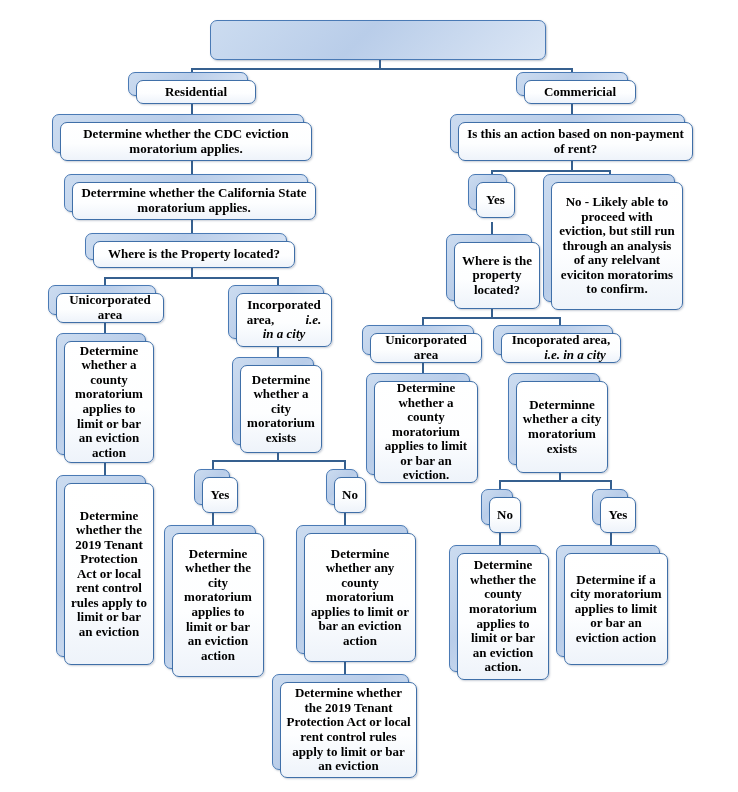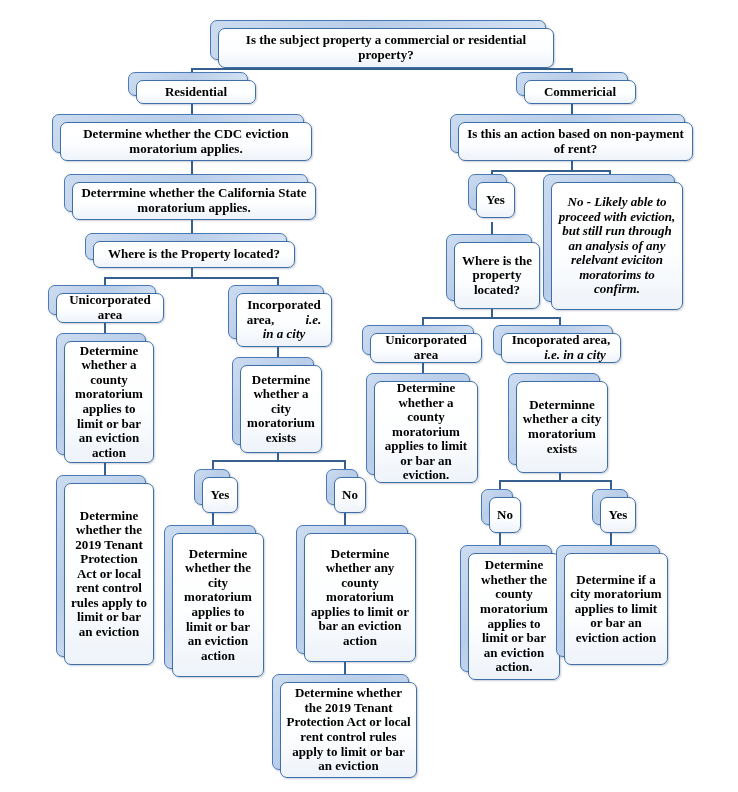--- a/index.html
+++ b/index.html
@@ -122,23 +122,20 @@
   <div class="conn v" style="left:422px; top:361px; height:16px;"></div>
   <div class="conn v" style="left:559px; top:471px; height:10px;"></div>
   <div class="conn h" style="left:499px; top:480px; width:112px; height:2px;"></div>
   <div class="conn v" style="left:499px; top:480px; height:12px;"></div>
   <div class="conn v" style="left:610px; top:480px; height:12px;"></div>
   <div class="conn v" style="left:499px; top:532px; height:17px;"></div>
   <div class="conn v" style="left:610px; top:532px; height:17px;"></div>
 
   <div class="node" style="left:210px; top:20px; width:344px; height:48px;">
     <div class="backdrop"></div>
-    <div class="face">
-      <span class="label fs13">Is the subject property a commercial or residential property?</span>
-    </div>
   </div>
 
   <div class="node" style="left:516px; top:72px; width:120px; height:32px;">
     <div class="backdrop"></div>
     <div class="face">
       <span class="label fs13">Commericial</span>
     </div>
   </div>
 
   <div class="node" style="left:128px; top:72px; width:128px; height:32px;">
@@ -246,21 +243,21 @@
     </div>
   </div>
 
   <div class="node" style="left:468px; top:174px; width:47px; height:44px;">
     <div class="backdrop"></div>
     <div class="face">
       <span class="label fs13">Yes</span>
     </div>
   </div>
 
-  <div class="node" style="left:543px; top:174px; width:140px; height:136px;font-style:italic;">
+  <div class="node" style="left:543px; top:174px; width:140px; height:136px;">
     <div class="backdrop"></div>
     <div class="face">
       <span class="label fs13">No - Likely able to proceed with eviction, but still run through an analysis of any relelvant eviciton moratorims to confirm.</span>
     </div>
   </div>
 
   <div class="node" style="left:446px; top:234px; width:94px; height:75px;">
     <div class="backdrop"></div>
     <div class="face">
       <span class="label fs13">Where is the property located?</span>
@@ -302,21 +299,21 @@
     </div>
   </div>
 
   <div class="node" style="left:592px; top:489px; width:44px; height:44px;">
     <div class="backdrop"></div>
     <div class="face">
       <span class="label fs13">Yes</span>
     </div>
   </div>
 
-  <div class="node" style="left:460px; top:545px; width:100px; height:135px;">
+  <div class="node" style="left:449px; top:545px; width:100px; height:135px;">
     <div class="backdrop"></div>
     <div class="face">
       <span class="label fs13">Determine whether the county moratorium applies to limit or bar an eviction action.</span>
     </div>
   </div>
 
   <div class="node" style="left:556px; top:545px; width:112px; height:120px;">
     <div class="backdrop"></div>
     <div class="face">
       <span class="label fs13">Determine if a city moratorium applies to limit or bar an eviction action</span>

